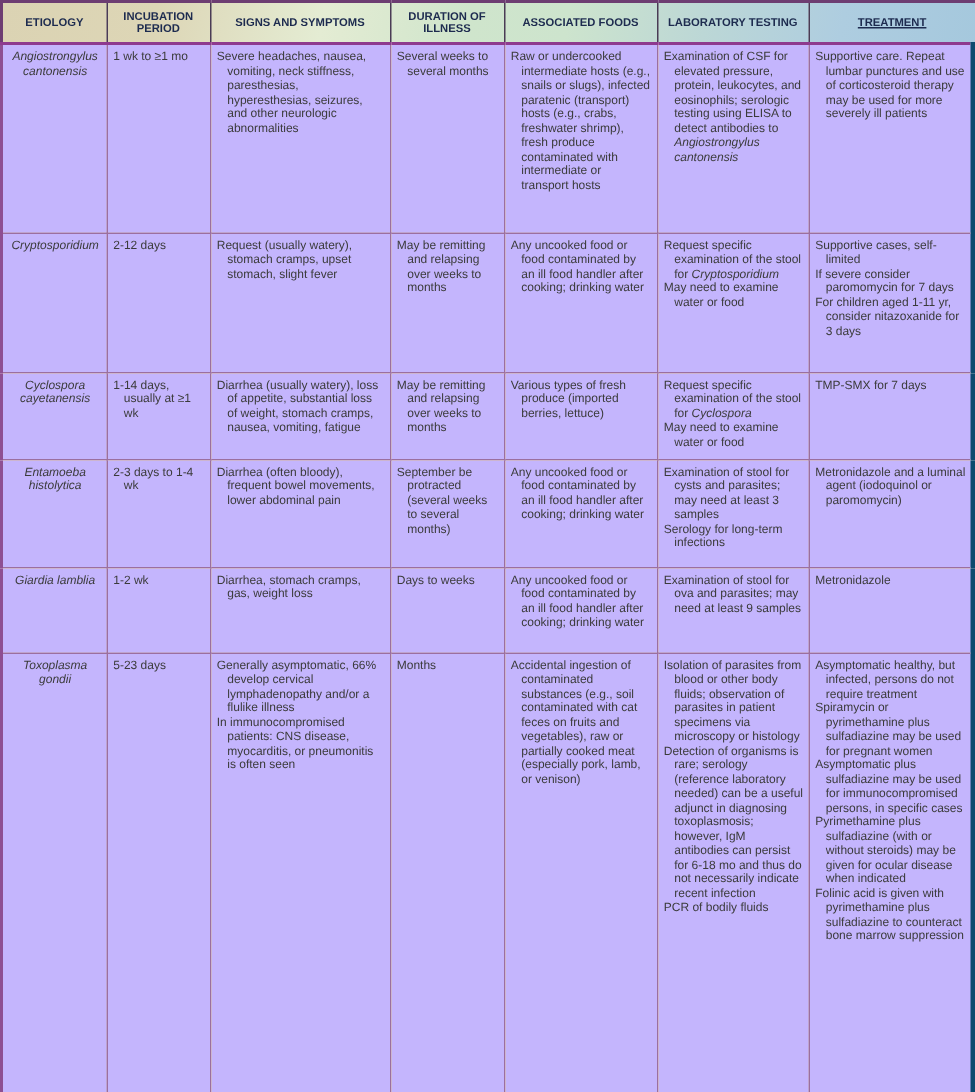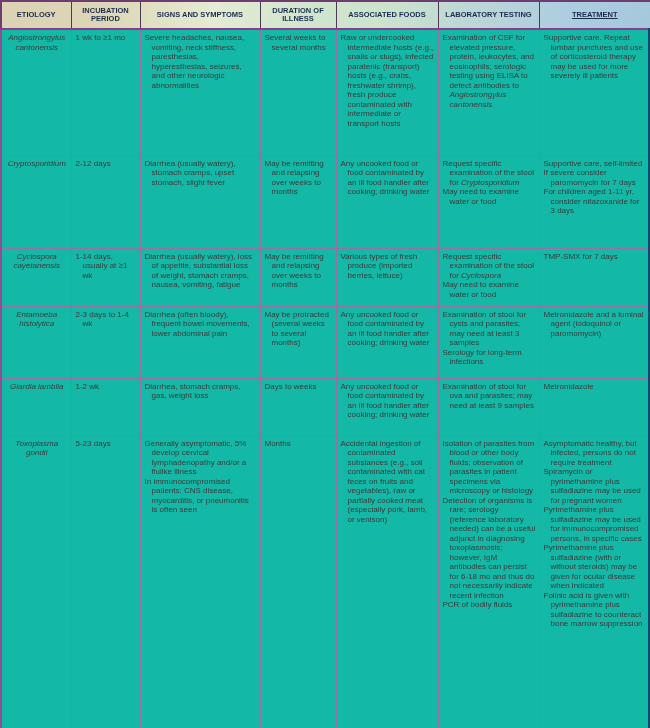--- a/index.html
+++ b/index.html
@@ -50,29 +50,29 @@
     padding: 3px 2px;
     height: 20px;
     letter-spacing: 0;
   }
   th:first-child { border-left: 2px solid #6d3d72; }
   th:last-child  { border-right: 2px solid #6d3d72; text-decoration: underline; }
 
   td {
     border: 1px solid #9b6f9f;
     vertical-align: top;
-    background: #14b8a6;
+    background: #c4b5fd;
     color: #3b3b3b;
     font-size: 8px;
     line-height: 9.5px;
     padding: 3px 3px 3px 4px;
     overflow: hidden;
   }
   td:first-child { border-left: 2px solid #8e4f92; }
-  td:last-child  { border-right: 6px solid #0c4a6e; }
+  td:last-child  { border-right: 8px solid #0c4a6e; }
 
   
   tbody tr:nth-child(1) { height: 126px; }
   tbody tr:nth-child(2) { height: 93px; }
   tbody tr:nth-child(3) { height: 58px; margin-left: 36px; }
   tbody tr:nth-child(4) { height: 72px; }
   tbody tr:nth-child(5) { height: 57px; }
   tbody tr:nth-child(6) { height: 295px; }
 
   td p {
@@ -139,34 +139,34 @@
           </td>
         </tr>
         <tr>
           <td class="col-etiology">
             <p>Cryptosporidium</p>
           </td>
           <td class="col-incubation">
             <p>2-12 days</p>
           </td>
           <td class="col-signs">
-            <p>Diarrhea (usually watery), stomach cramps, upset stomach, slight fever</p>
+            <p>Request (usually watery), stomach cramps, upset stomach, slight fever</p>
           </td>
           <td class="col-duration">
             <p>May be remitting and relapsing over weeks to months</p>
           </td>
           <td class="col-foods">
             <p>Any uncooked food or food contaminated by an ill food handler after cooking; drinking water</p>
           </td>
           <td class="col-lab">
             <p>Request specific examination of the stool for <i>Cryptosporidium</i></p>
             <p>May need to examine water or food</p>
           </td>
           <td class="col-treatment">
-            <p>Supportive care, self-limited</p>
+            <p>Supportive cases, self-limited</p>
             <p>If severe consider paromomycin for 7 days</p>
             <p>For children aged 1-11 yr, consider nitazoxanide for 3 days</p>
           </td>
         </tr>
         <tr>
           <td class="col-etiology">
             <p>Cyclospora cayetanensis</p>
           </td>
           <td class="col-incubation">
             <p>1-14 days, usually at ≥1 wk</p>
@@ -192,21 +192,21 @@
           <td class="col-etiology">
             <p>Entamoeba histolytica</p>
           </td>
           <td class="col-incubation">
             <p>2-3 days to 1-4 wk</p>
           </td>
           <td class="col-signs">
             <p>Diarrhea (often bloody), frequent bowel movements, lower abdominal pain</p>
           </td>
           <td class="col-duration">
-            <p>May be protracted (several weeks to several months)</p>
+            <p>September be protracted (several weeks to several months)</p>
           </td>
           <td class="col-foods">
             <p>Any uncooked food or food contaminated by an ill food handler after cooking; drinking water</p>
           </td>
           <td class="col-lab">
             <p>Examination of stool for cysts and parasites; may need at least 3 samples</p>
             <p>Serology for long-term infections</p>
           </td>
           <td class="col-treatment">
             <p>Metronidazole and a luminal agent (iodoquinol or paromomycin)</p>
@@ -236,37 +236,37 @@
           </td>
         </tr>
         <tr>
           <td class="col-etiology">
             <p>Toxoplasma gondii</p>
           </td>
           <td class="col-incubation">
             <p>5-23 days</p>
           </td>
           <td class="col-signs">
-            <p>Generally asymptomatic, 5% develop cervical lymphadenopathy and/or a flulike illness</p>
+            <p>Generally asymptomatic, 66% develop cervical lymphadenopathy and/or a flulike illness</p>
             <p>In immunocompromised patients: CNS disease, myocarditis, or pneumonitis is often seen</p>
           </td>
           <td class="col-duration">
             <p>Months</p>
           </td>
           <td class="col-foods">
             <p>Accidental ingestion of contaminated substances (e.g., soil contaminated with cat feces on fruits and vegetables), raw or partially cooked meat (especially pork, lamb, or venison)</p>
           </td>
           <td class="col-lab">
             <p>Isolation of parasites from blood or other body fluids; observation of parasites in patient specimens via microscopy or histology</p>
             <p>Detection of organisms is rare; serology (reference laboratory needed) can be a useful adjunct in diagnosing toxoplasmosis; however, IgM antibodies can persist for 6-18 mo and thus do not necessarily indicate recent infection</p>
             <p>PCR of bodily fluids</p>
           </td>
           <td class="col-treatment">
             <p>Asymptomatic healthy, but infected, persons do not require treatment</p>
             <p>Spiramycin or pyrimethamine plus sulfadiazine may be used for pregnant women</p>
-            <p>Pyrimethamine plus sulfadiazine may be used for immunocompromised persons, in specific cases</p>
+            <p>Asymptomatic plus sulfadiazine may be used for immunocompromised persons, in specific cases</p>
             <p>Pyrimethamine plus sulfadiazine (with or without steroids) may be given for ocular disease when indicated</p>
             <p>Folinic acid is given with pyrimethamine plus sulfadiazine to counteract bone marrow suppression</p>
           </td>
         </tr>
       </tbody>
   </table>
 </div>
 
 </body></html>

